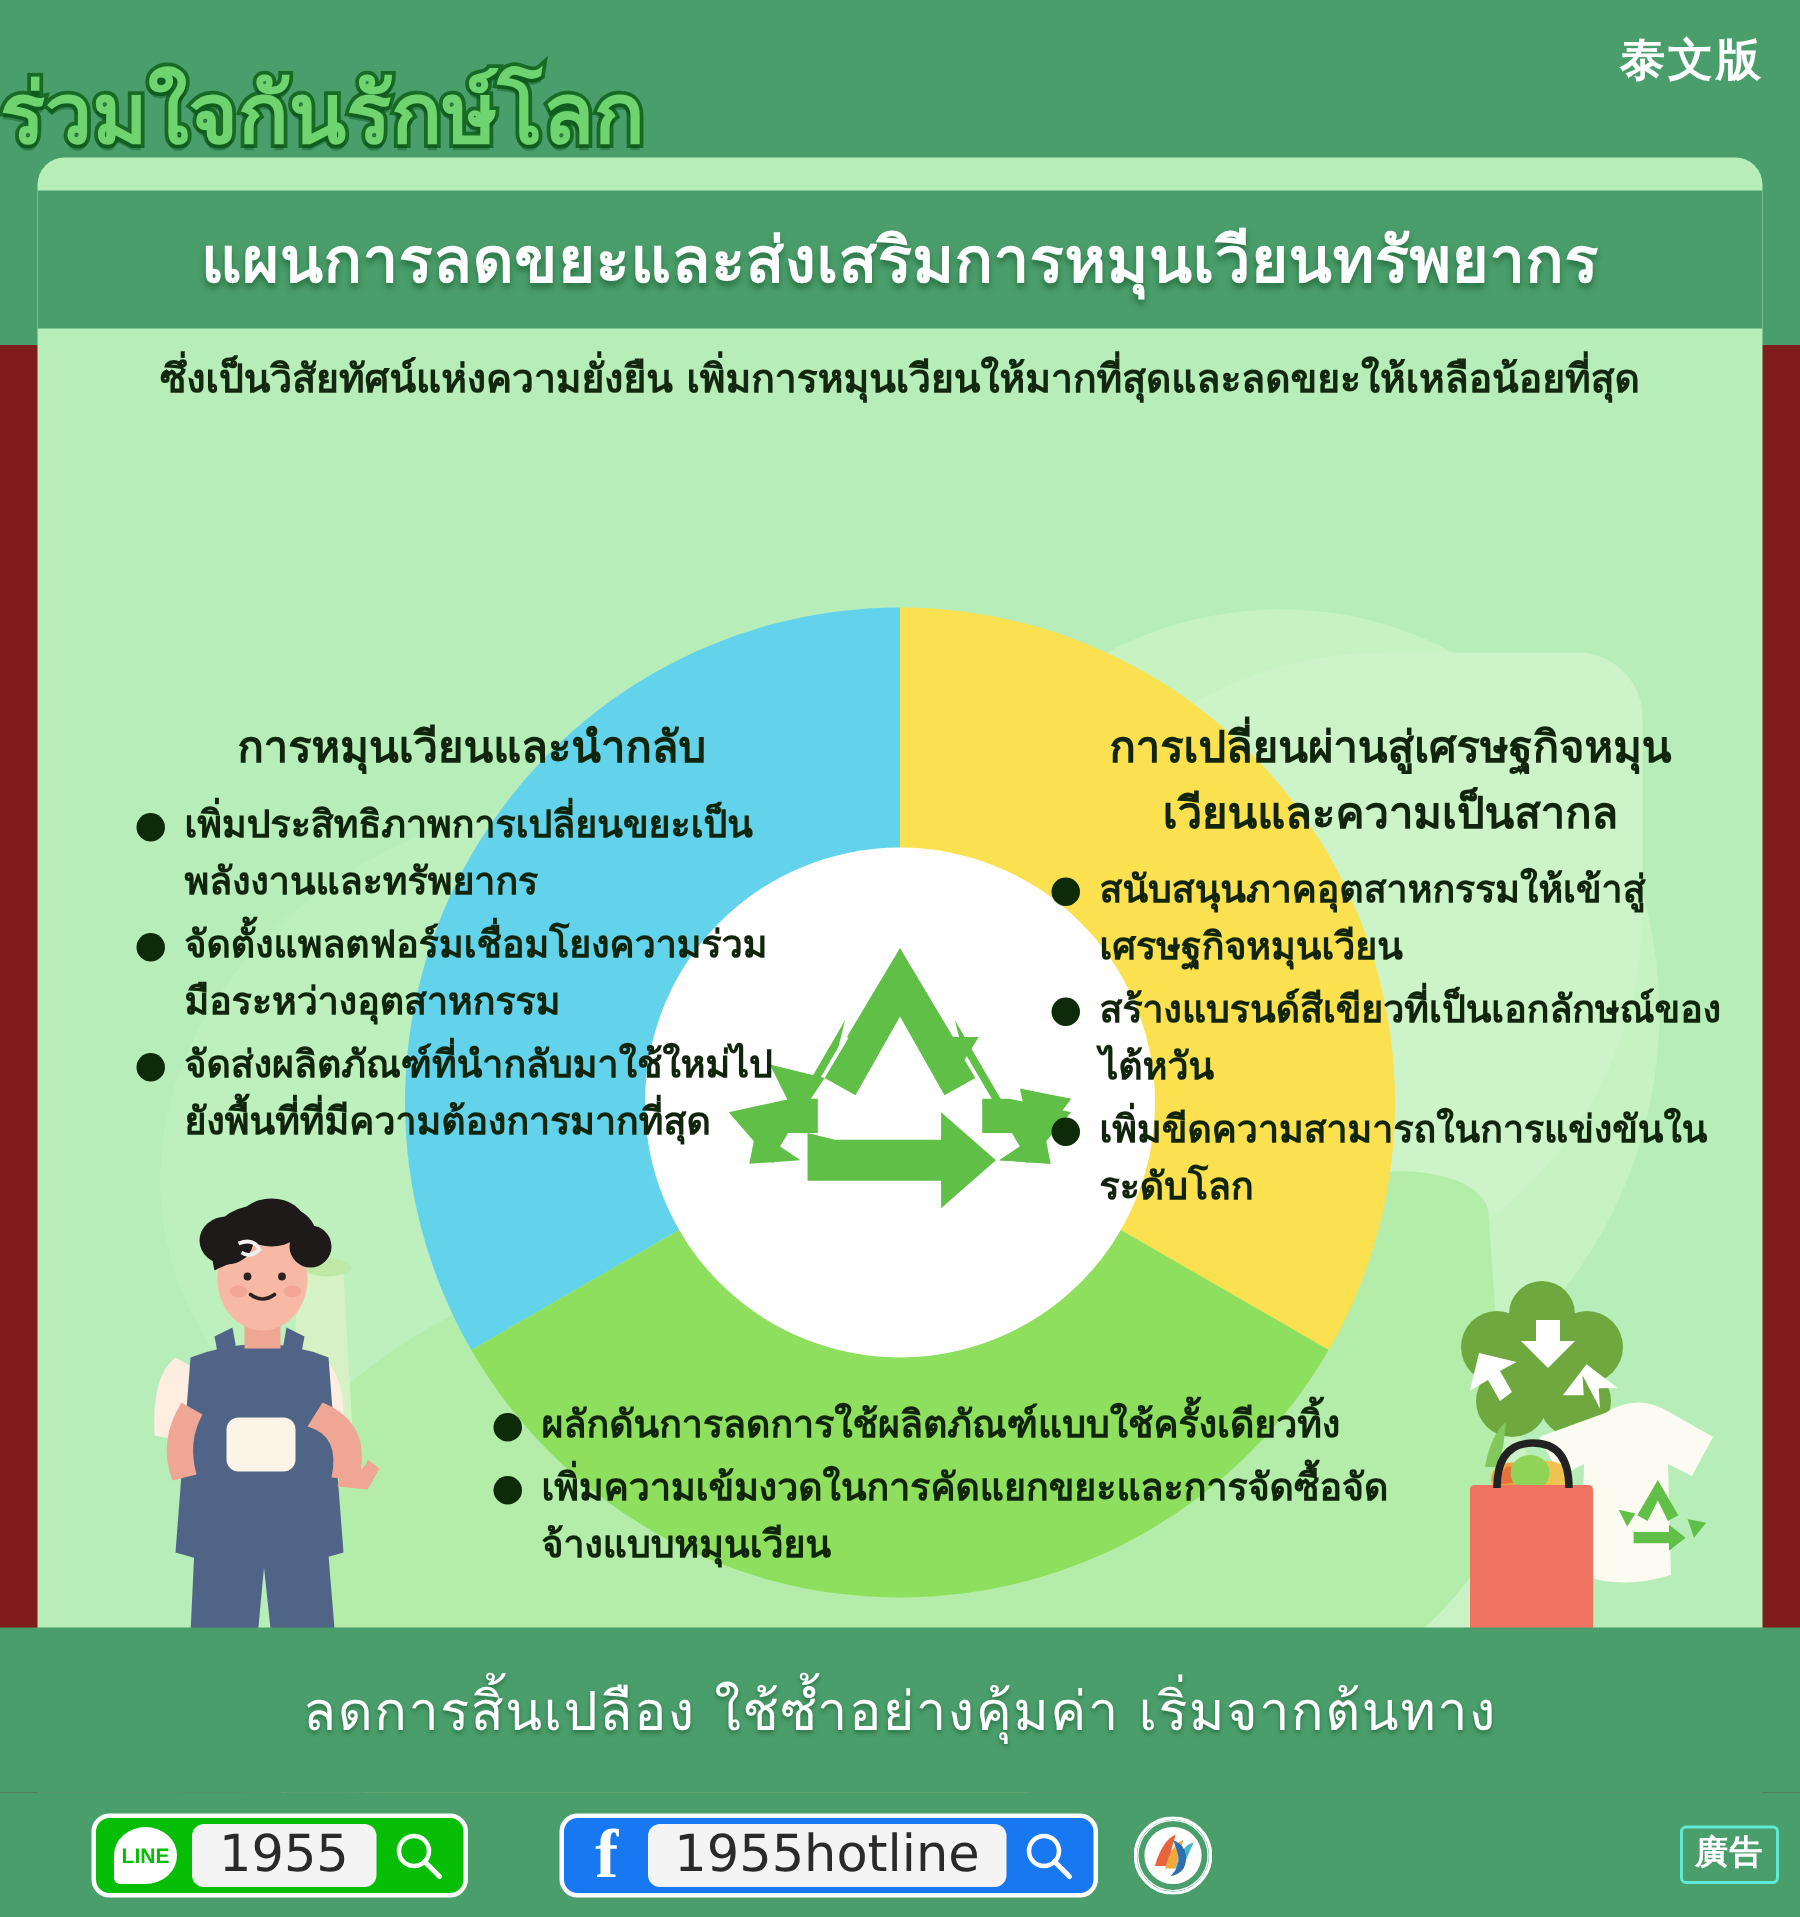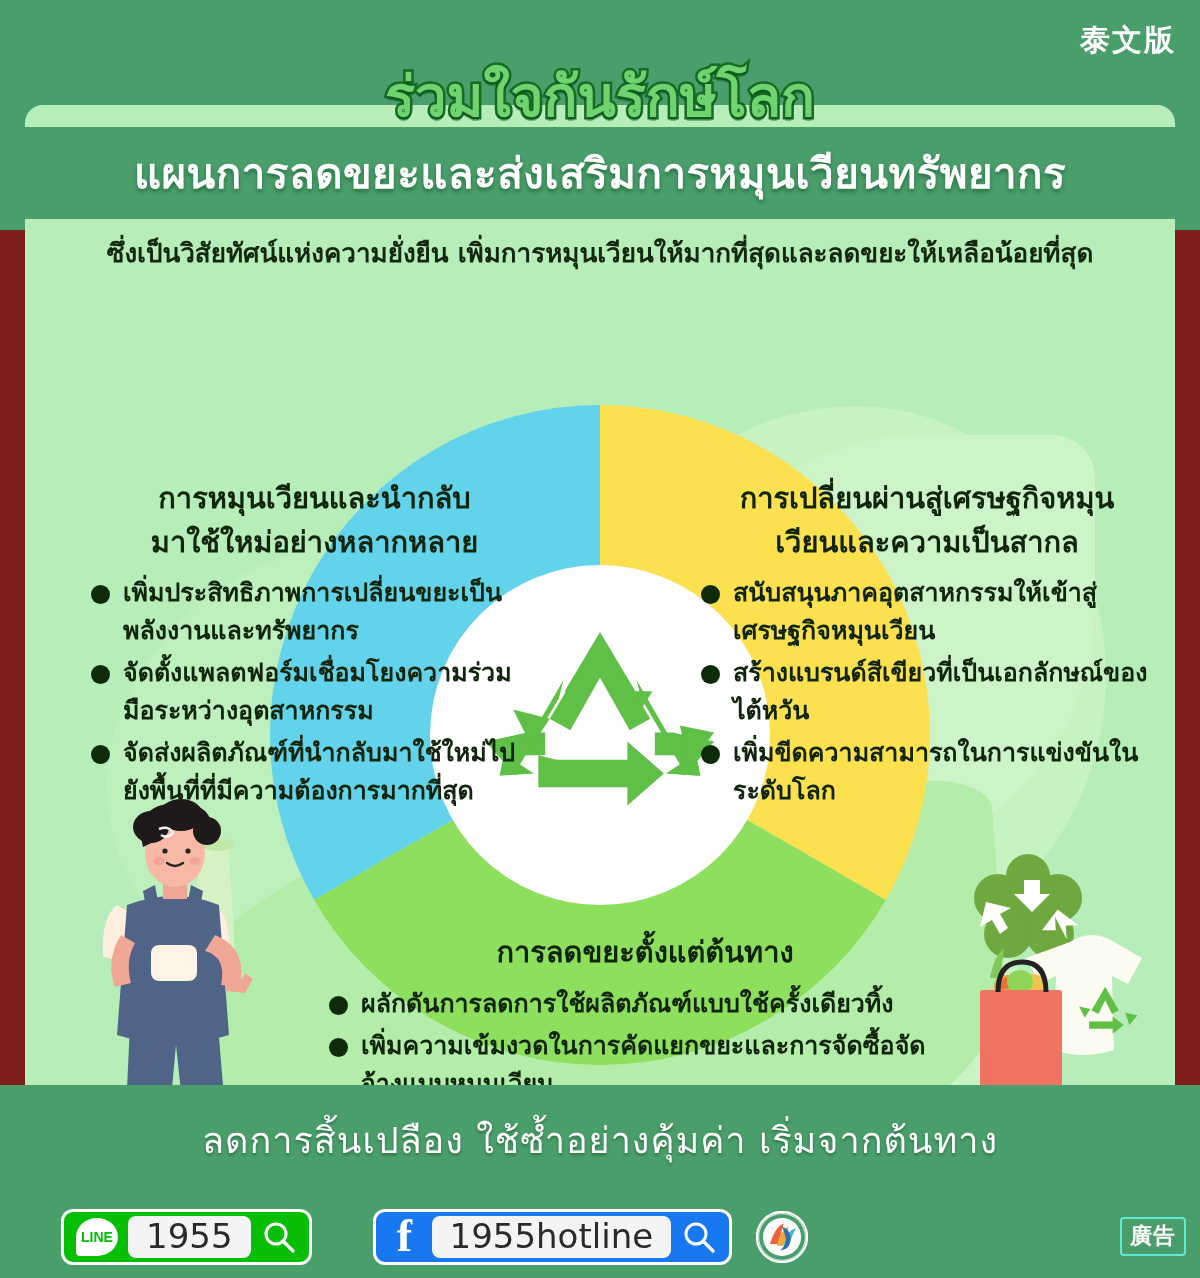--- a/index.html
+++ b/index.html
@@ -20,22 +20,21 @@
   
   .top-band {
     position:absolute; left:0; top:0; width:1200px; height:230px;
     background:#4a9e6b;
   }
   .lang-tag {
     position:absolute; right:24px; top:20px;
     color:#ffffff; font-size:30px; font-weight:bold; letter-spacing:2px;
   }
   .headline {
-    position:absolute; left:0; top:68px; width:1200px;
-    text-align:center;
+    position:absolute; left:0; top:48px; width:1200px;
     font-size:56px; font-weight:bold; line-height:1.05;
     color:#6fd36f;
     -webkit-text-stroke:5px #176b24;
     paint-order:stroke fill;
     text-shadow:0 4px 0 rgba(0,70,20,.35);
     z-index:4;
   }
 
   
   .panel {
@@ -240,21 +239,20 @@
 
           <path d="M95 55 L110 58 L99 73 Z"></path>
           <path d="M99 66 L78 66 L78 57 L60 72 L78 87 L78 78 L104 78 Z" opacity="0"></path>
         </g>
       </svg>
     </div>
 
     <div class="col col-left">
       <h3>
         <span>การหมุนเวียนและนำกลับ</span><br>
-        <span>มาใช้ใหม่อย่างหลากหลาย</span>
       </h3>
       <ul class="bullets">
         <li>เพิ่มประสิทธิภาพการเปลี่ยนขยะเป็นพลังงานและทรัพยากร</li>
         <li>จัดตั้งแพลตฟอร์มเชื่อมโยงความร่วมมือระหว่างอุตสาหกรรม</li>
         <li>จัดส่งผลิตภัณฑ์ที่นำกลับมาใช้ใหม่ไปยังพื้นที่ที่มีความต้องการมากที่สุด</li>
       </ul>
     </div>
 
     <div class="col col-right">
       <h3>
@@ -262,21 +260,20 @@
         <span>เวียนและความเป็นสากล</span>
       </h3>
       <ul class="bullets">
         <li>สนับสนุนภาคอุตสาหกรรมให้เข้าสู่เศรษฐกิจหมุนเวียน</li>
         <li>สร้างแบรนด์สีเขียวที่เป็นเอกลักษณ์ของไต้หวัน</li>
         <li>เพิ่มขีดความสามารถในการแข่งขันในระดับโลก</li>
       </ul>
     </div>
 
     <div class="col col-bottom">
-      <h3>การลดขยะตั้งแต่ต้นทาง</h3>
       <ul class="bullets">
         <li>ผลักดันการลดการใช้ผลิตภัณฑ์แบบใช้ครั้งเดียวทิ้ง</li>
         <li>เพิ่มความเข้มงวดในการคัดแยกขยะและการจัดซื้อจัดจ้างแบบหมุนเวียน</li>
       </ul>
     </div>
 
     <svg class="illus" style="left:30px; top:690px; width:250px; height:400px;" viewBox="0 0 250 400">
 
       <path d="M150 45 q22 2 24 10 l6 105 q-16 9 -42 4 l6 -109 q2 -8 6 -10 Z" fill="#d6f2c4"></path>
       <ellipse cx="163" cy="50" rx="16" ry="6" fill="#bfe8a6"></ellipse>

